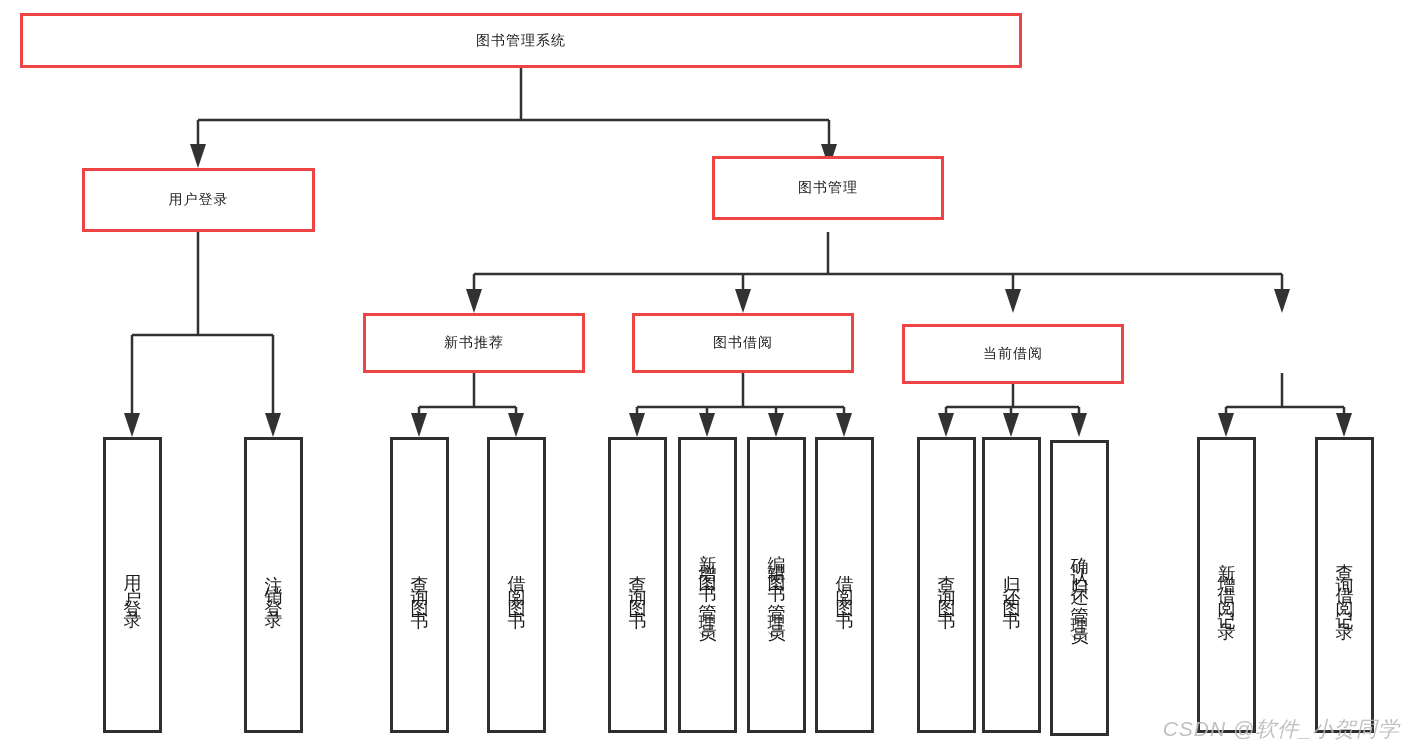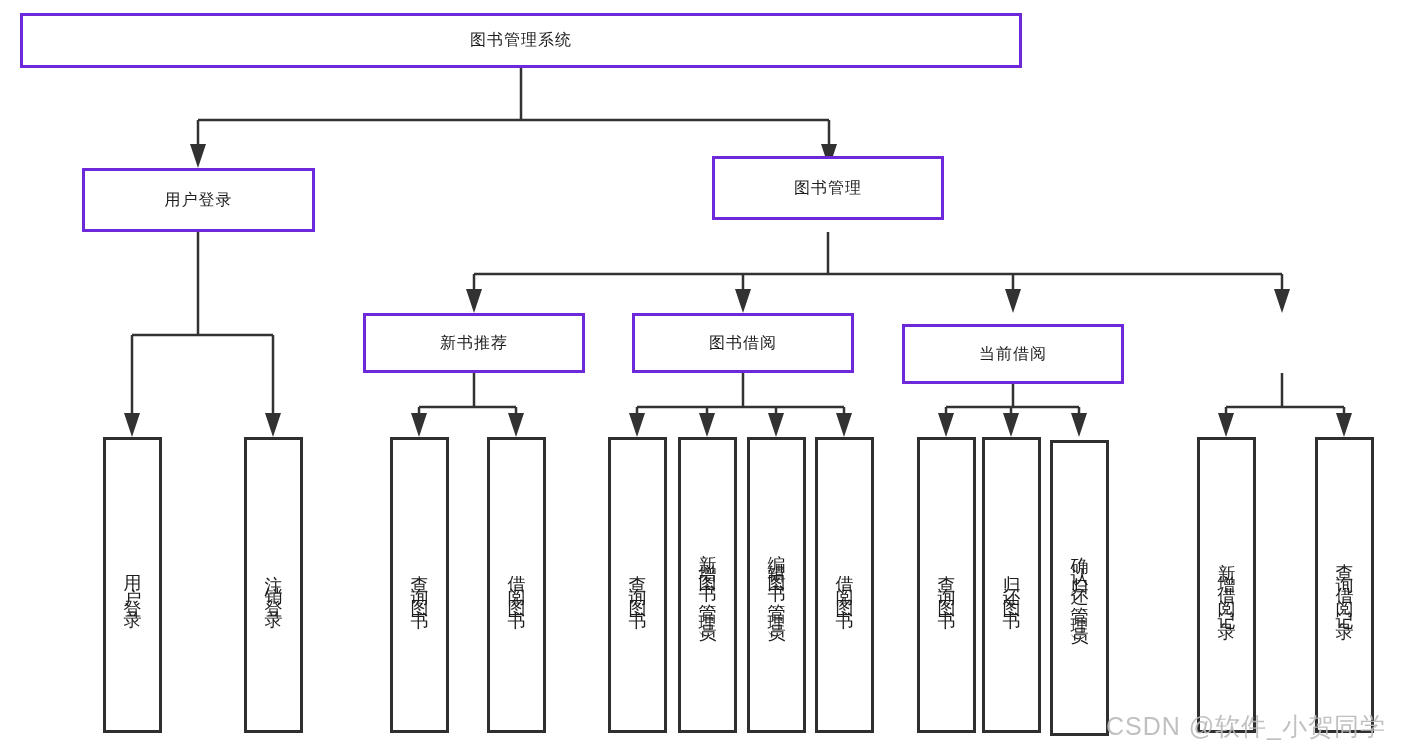--- a/index.html
+++ b/index.html
@@ -7,50 +7,51 @@
     position:relative;
     width:1405px;height:747px;
     background:#ffffff;
     font-family:"Liberation Sans","DejaVu Sans",sans-serif;
     overflow:hidden;
   }
   #connectors{position:absolute;left:0;top:0;z-index:0;}
   .hbox{
     position:absolute;
     box-sizing:border-box;
-    border:3px solid #6d28d9;
+    border:3px solid #ef4444;
     background:#ffffff;
     display:flex;align-items:center;justify-content:center;
-    font-size:16px;color:#1c1c1c;
+    font-size:14px;color:#1c1c1c;
     z-index:1;letter-spacing:1px;
   }
   .vbox{
     position:absolute;
     box-sizing:border-box;
     width:59px;height:296px;top:437px;
     border:3px solid #2f2f2f;
     background:#ffffff;
     display:flex;align-items:center;justify-content:center;
     z-index:1;
   }
   .vbox span{
     writing-mode:vertical-rl;
     font-size:18px;color:#1c1c1c;
     line-height:1;
   }
   .ls12 span{letter-spacing:12px;}
   .ls10 span{letter-spacing:10px;}
   .watermark{
     position:absolute;
-    right:19px;bottom:4px;
-    font-size:25px;
+    right:5px;bottom:4px;
+    font-size:21px;
     color:rgba(187,187,187,0.92);
     z-index:3;
     letter-spacing:1px;
     white-space:nowrap;
+    font-style:italic;
   }
 </style>
 </head>
 <body>
 
 <div id="canvas">
 
   <svg id="connectors" width="1405" height="747" viewBox="0 0 1405 747">
     <defs>
       <polygon id="arw" points="-8,-24 8,-24 0,0"></polygon>

